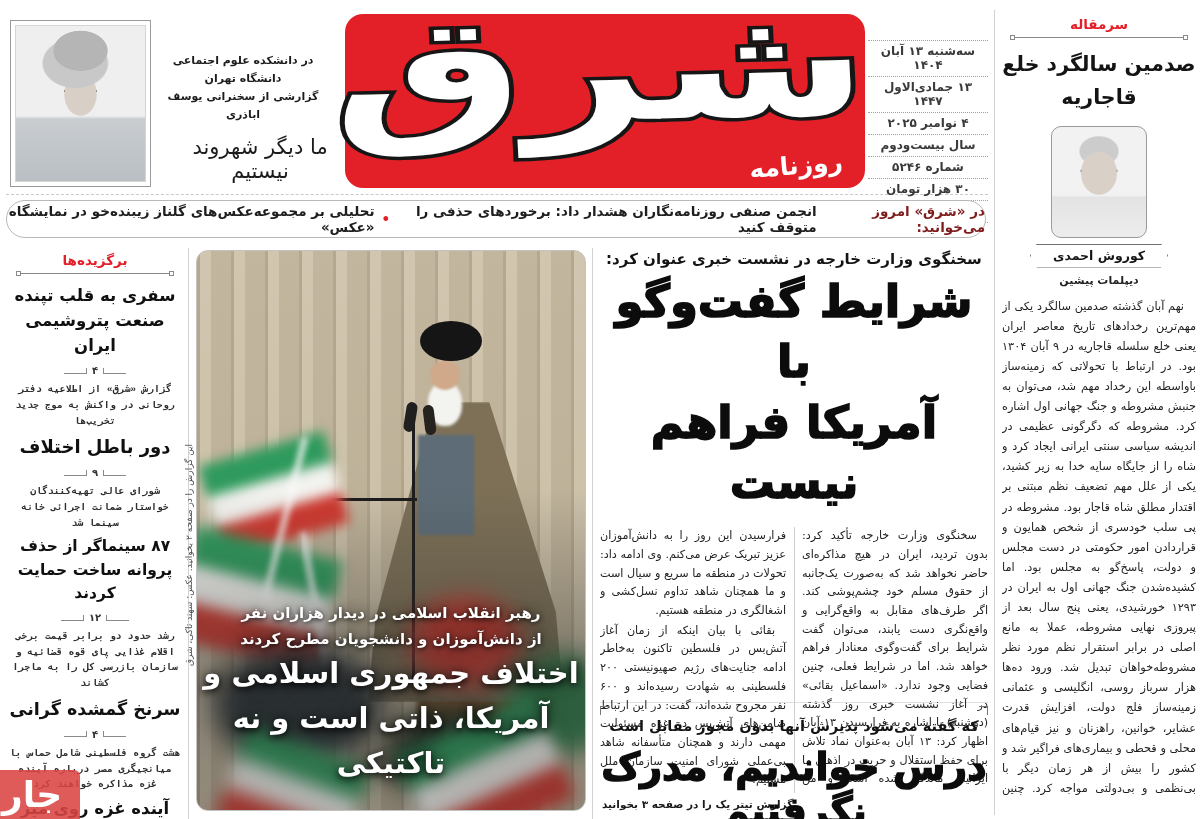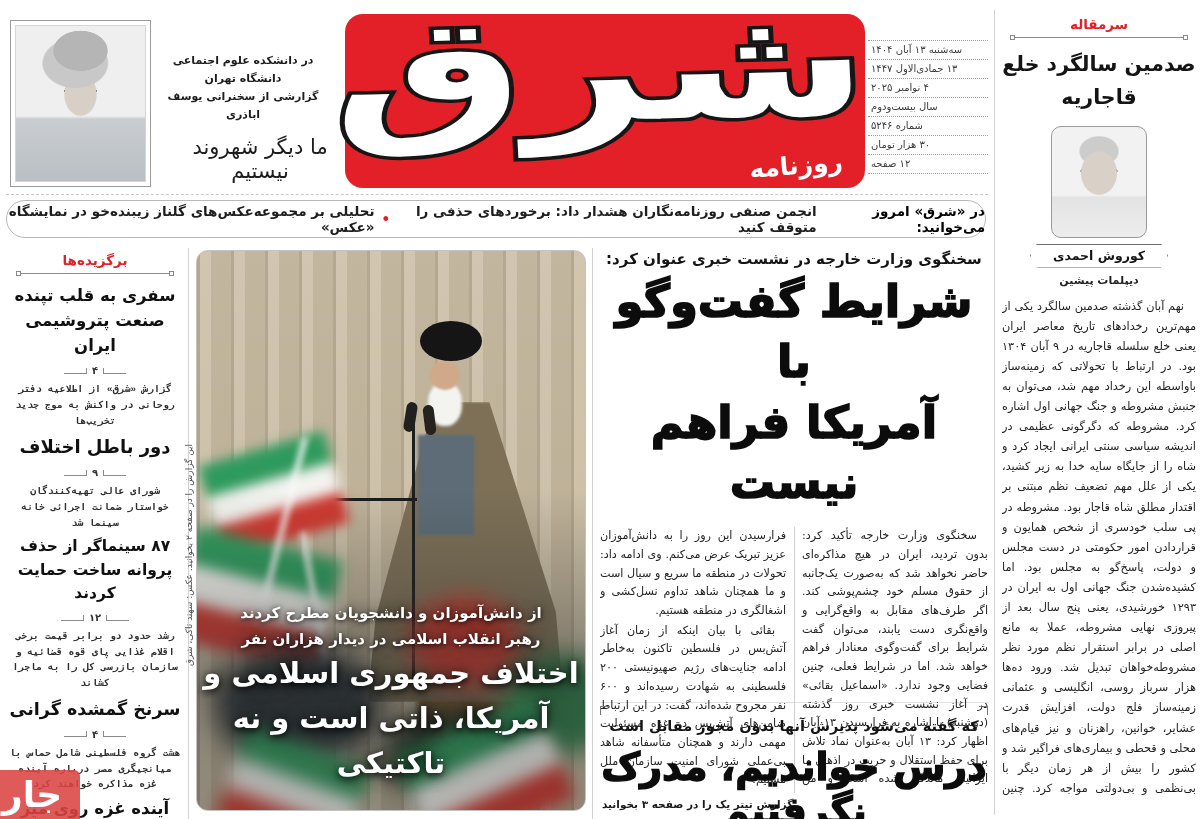--- a/index.html
+++ b/index.html
@@ -35,27 +35,27 @@
   .tl-kicker { font-size:11px; font-weight:bold; color:#1c1c1c; line-height:1.65; }
   .tl-headline { font-size:21px; font-weight:500; color:#1c1c1c; margin-top:10px; letter-spacing:-0.5px;padding-left:34px; }
   .tl-text .orn { margin-top:22px; }
 
   
   .masthead { position:absolute; left:345px; top:14px; width:520px; height:174px; background:#e32028; border-radius:18px; }
   .masthead .big { position:absolute; right:10px; left:0; top:-26px; text-align:center; font-size:148px; line-height:1.1; font-weight:bold; color:#fff; -webkit-text-stroke:7px #161616; paint-order:stroke fill; transform:scaleX(1.45) rotate(-2deg); transform-origin:50% 60%; white-space:nowrap; }
   .masthead .sub { position:absolute; right:22px; bottom:8px; color:#fff; font-size:25px; font-weight:bold; transform:rotate(-5deg); }
 
   
-  .dateblock { position:absolute; left:868px; top:40px; width:120px; font-size:10px; font-weight:normal; color:#3a3a3a; text-align:left; }
+  .dateblock { position:absolute; left:868px; top:40px; width:120px; font-size:12px; font-weight:bold; color:#3a3a3a; text-align:center; }
   .dateblock > div { padding:3px 3px 4px; border-bottom:1px dotted #9f9f9f; }
   .dateblock > div:first-child { border-top:1px dotted #9f9f9f; }
 
   
   .today { position:absolute; left:6px; top:200px; width:980px; height:38px; border:1px solid #b8b8b8; border-radius:19px; display:flex; align-items:center; justify-content:center; gap:7px; font-size:13.5px; background:#fff; }
-  .today .lbl { color:#000000; font-weight:bold; }
+  .today .lbl { color:#7f1d1d; font-weight:bold; }
   .today .txt { color:#1e1e1e; font-weight:bold; }
   .today .blt { color:#e32028; font-weight:bold; }
 
   
   .hl { position:absolute; left:8px; top:252px; width:174px; text-align:center; }
   .hl-header { color:#e32028; font-size:13.5px; font-weight:bold; letter-spacing:3px; }
   .hl-item-headline { font-size:16.5px; font-weight:bold; color:#101010; line-height:1.5; margin-top:4px; }
   .hl-item-headline.sm { font-size:15.5px; }
   .hl-kicker { font-size:9.8px; font-weight:bold; color:#2e2e2e; line-height:1.6; margin-top:2px;font-family:Liberation Mono, monospace; }
 
@@ -235,22 +235,22 @@
     <div class="poleA"></div>
     <div class="poleB"></div>
     <div class="blobDark1"></div>
     <div class="blobDark2"></div>
     <div class="blobRed"></div>
     <div class="blobGreen"></div>
     <div class="flag flagC"></div>
     <div class="flag flagD"></div>
     <div class="ph-shade"></div>
     <div class="ph-kicker">
+      <div>رهبر انقلاب اسلامی در دیدار هزاران نفر</div>
       <div>از دانش‌آموزان و دانشجویان مطرح کردند</div>
-      <div>رهبر انقلاب اسلامی در دیدار هزاران نفر</div>
     </div>
     <div class="ph-headline">
       <div>اختلاف جمهوری اسلامی و</div>
       <div>آمریکا، ذاتی است و نه تاکتیکی</div>
     </div>
   </div>
 
   <div class="lead">
     <div class="lead-kicker">سخنگوی وزارت خارجه در نشست خبری عنوان کرد:</div>
     <div class="lead-headline">

